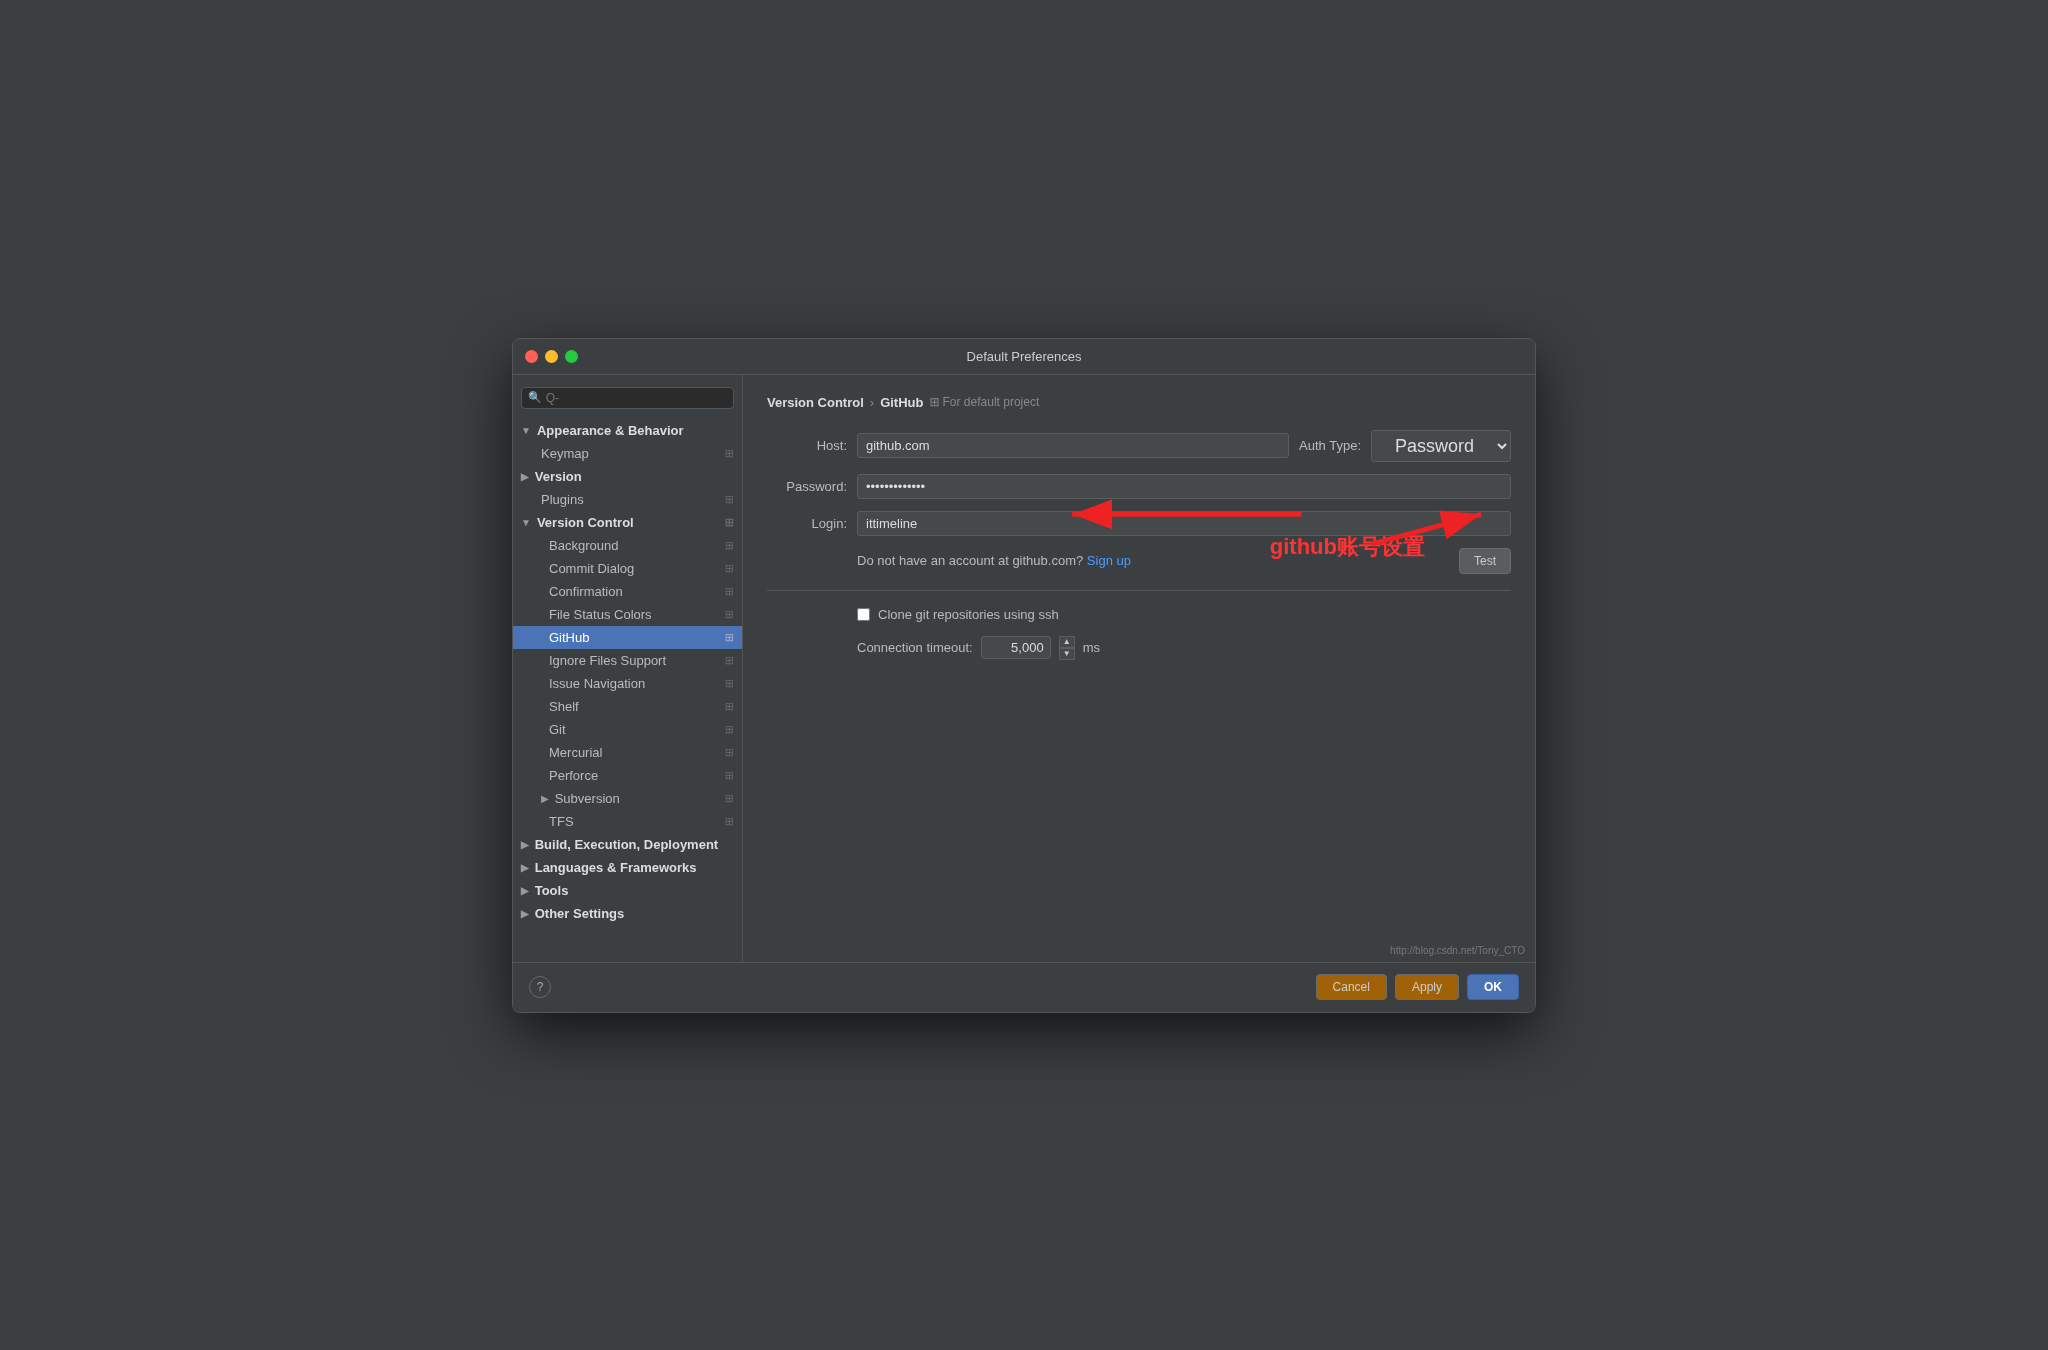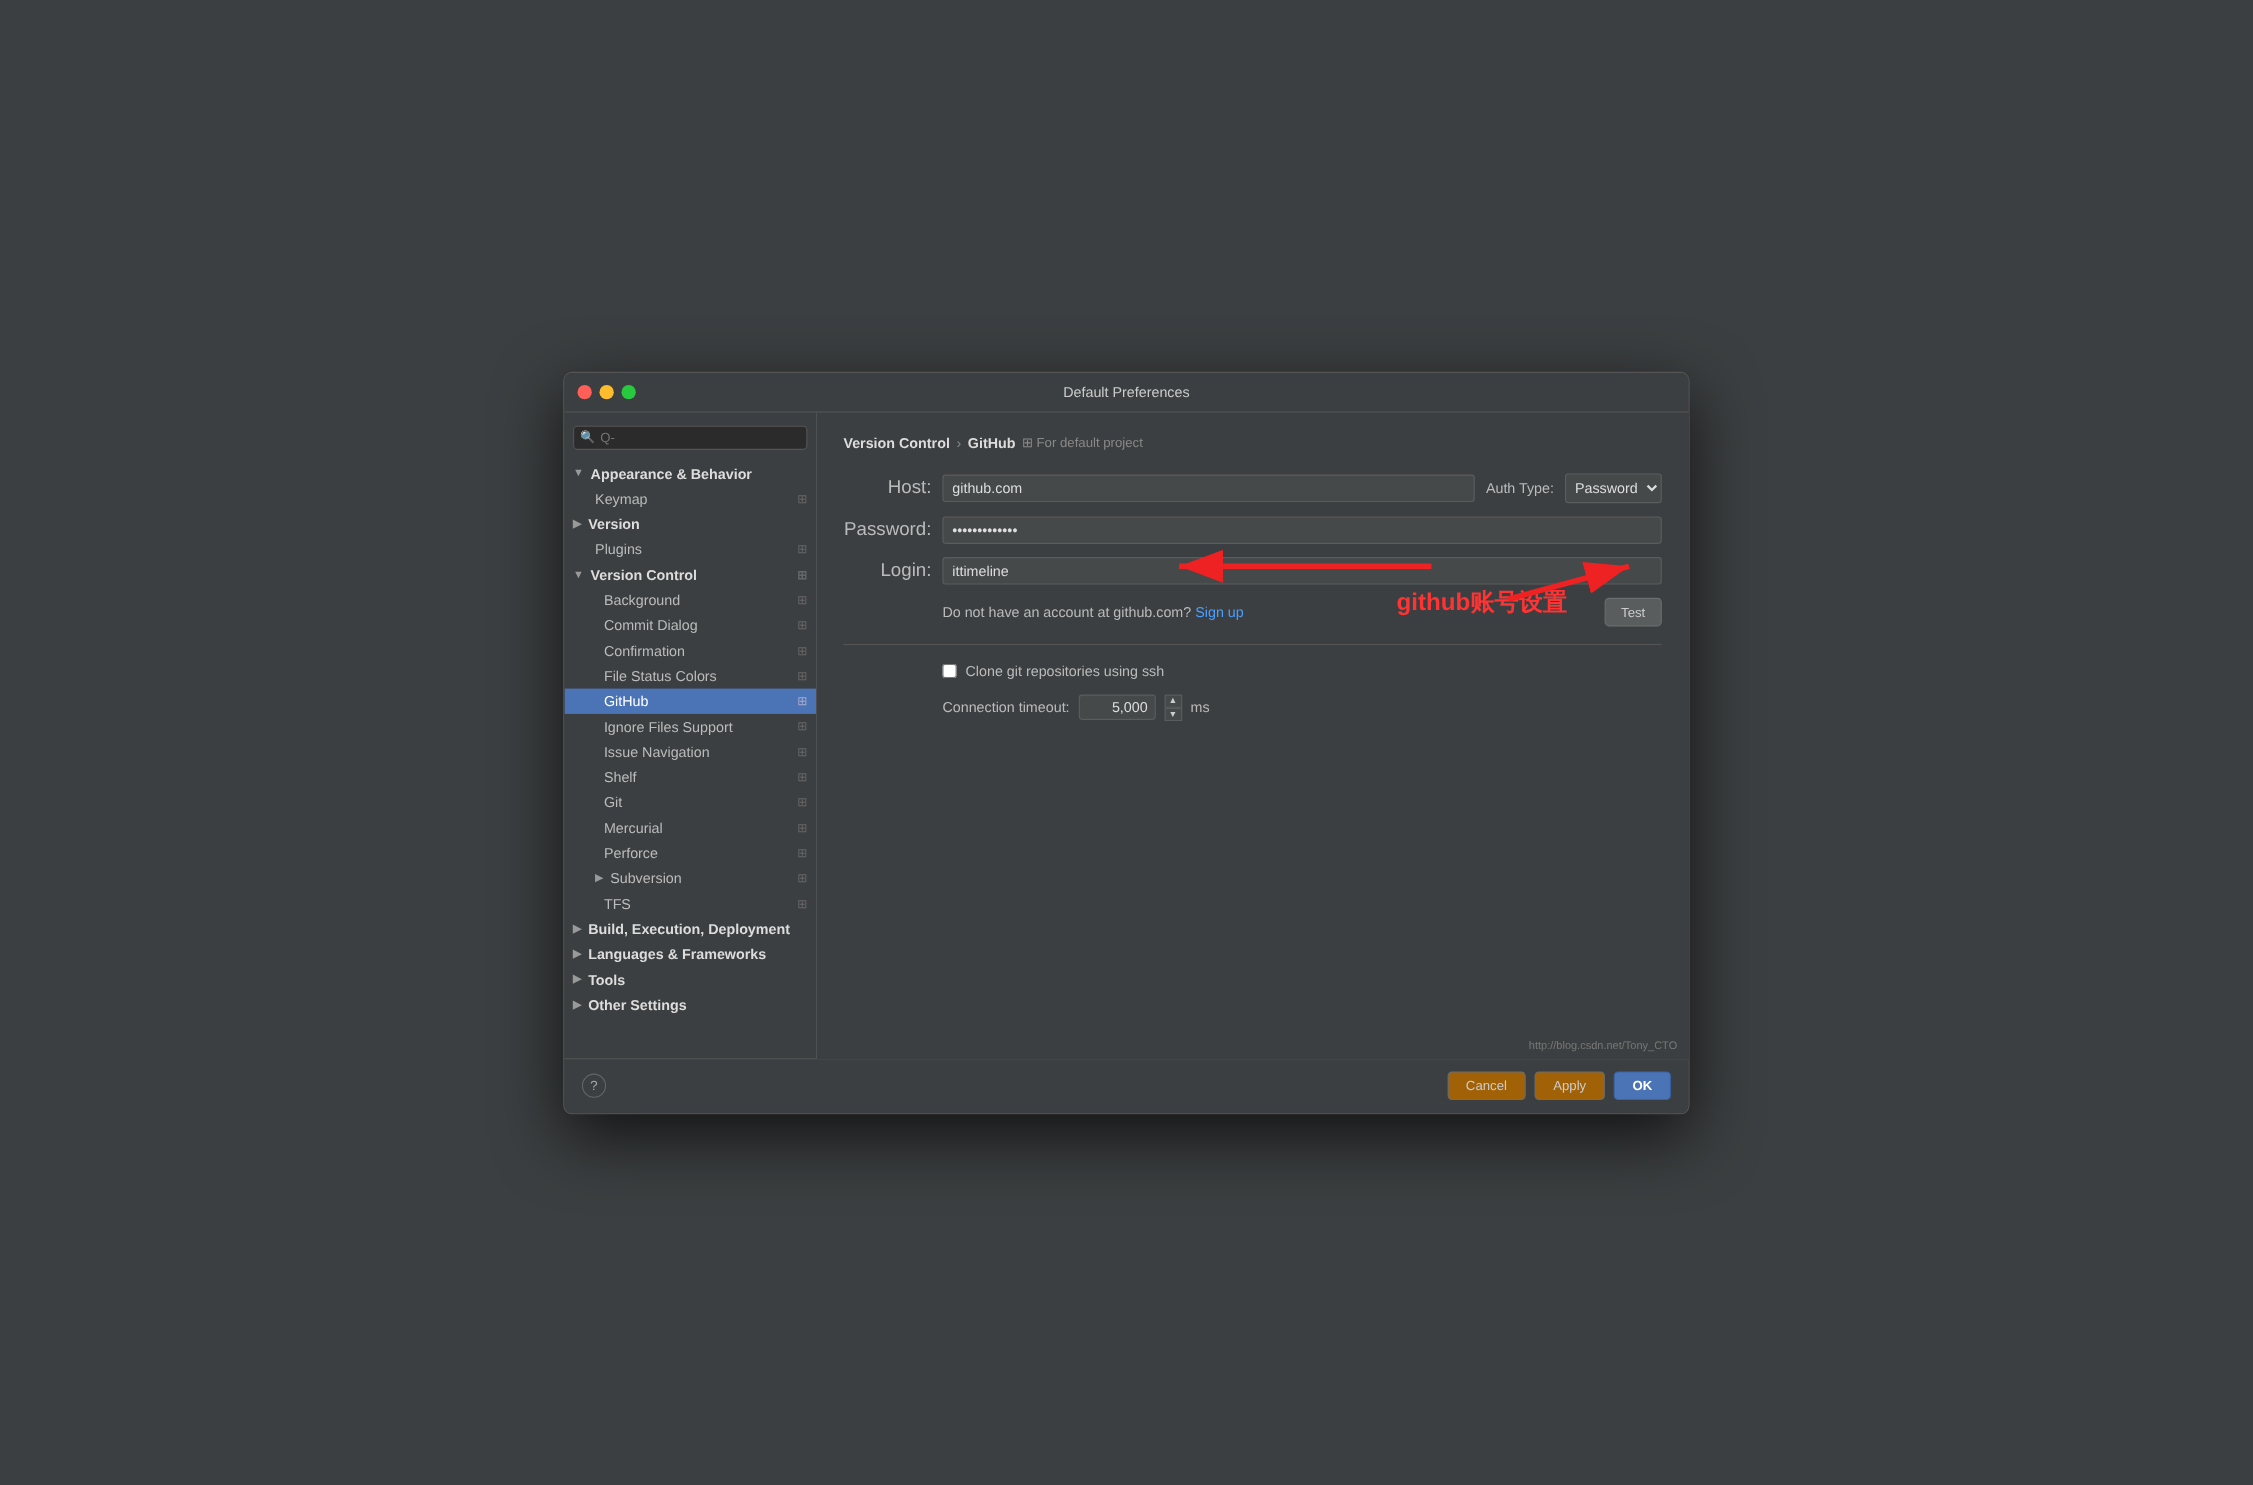--- a/index.html
+++ b/index.html
@@ -151,21 +151,21 @@
       display: flex;
       align-items: center;
       margin-bottom: 12px;
       gap: 10px;
     }
     .form-label {
       color: #bbb;
       width: 80px;
       text-align: right;
       flex-shrink: 0;
-      font-size: 17px;
+      font-size: 13px;
     }
     .form-input {
       flex: 1;
       background: #45494a;
       border: 1px solid #5a5d5e;
       border-radius: 3px;
       color: #ddd;
       padding: 4px 8px;
       font-size: 13px;
       outline: none;
@@ -176,22 +176,22 @@
       gap: 10px;
       margin-left: auto;
       flex-shrink: 0;
     }
     .auth-label { color: #bbb; font-size: 13px; }
     .auth-select {
       background: #45494a;
       border: 1px solid #5a5d5e;
       border-radius: 3px;
       color: #ddd;
-      padding: 4px 4px;
-      font-size: 13px;
+      padding: 4px 19px;
+      font-size: 18px;
       outline: none;
       cursor: pointer;
     }
     .host-row {
       display: flex;
       align-items: center;
       margin-bottom: 12px;
       gap: 10px;
     }
     .test-button {

